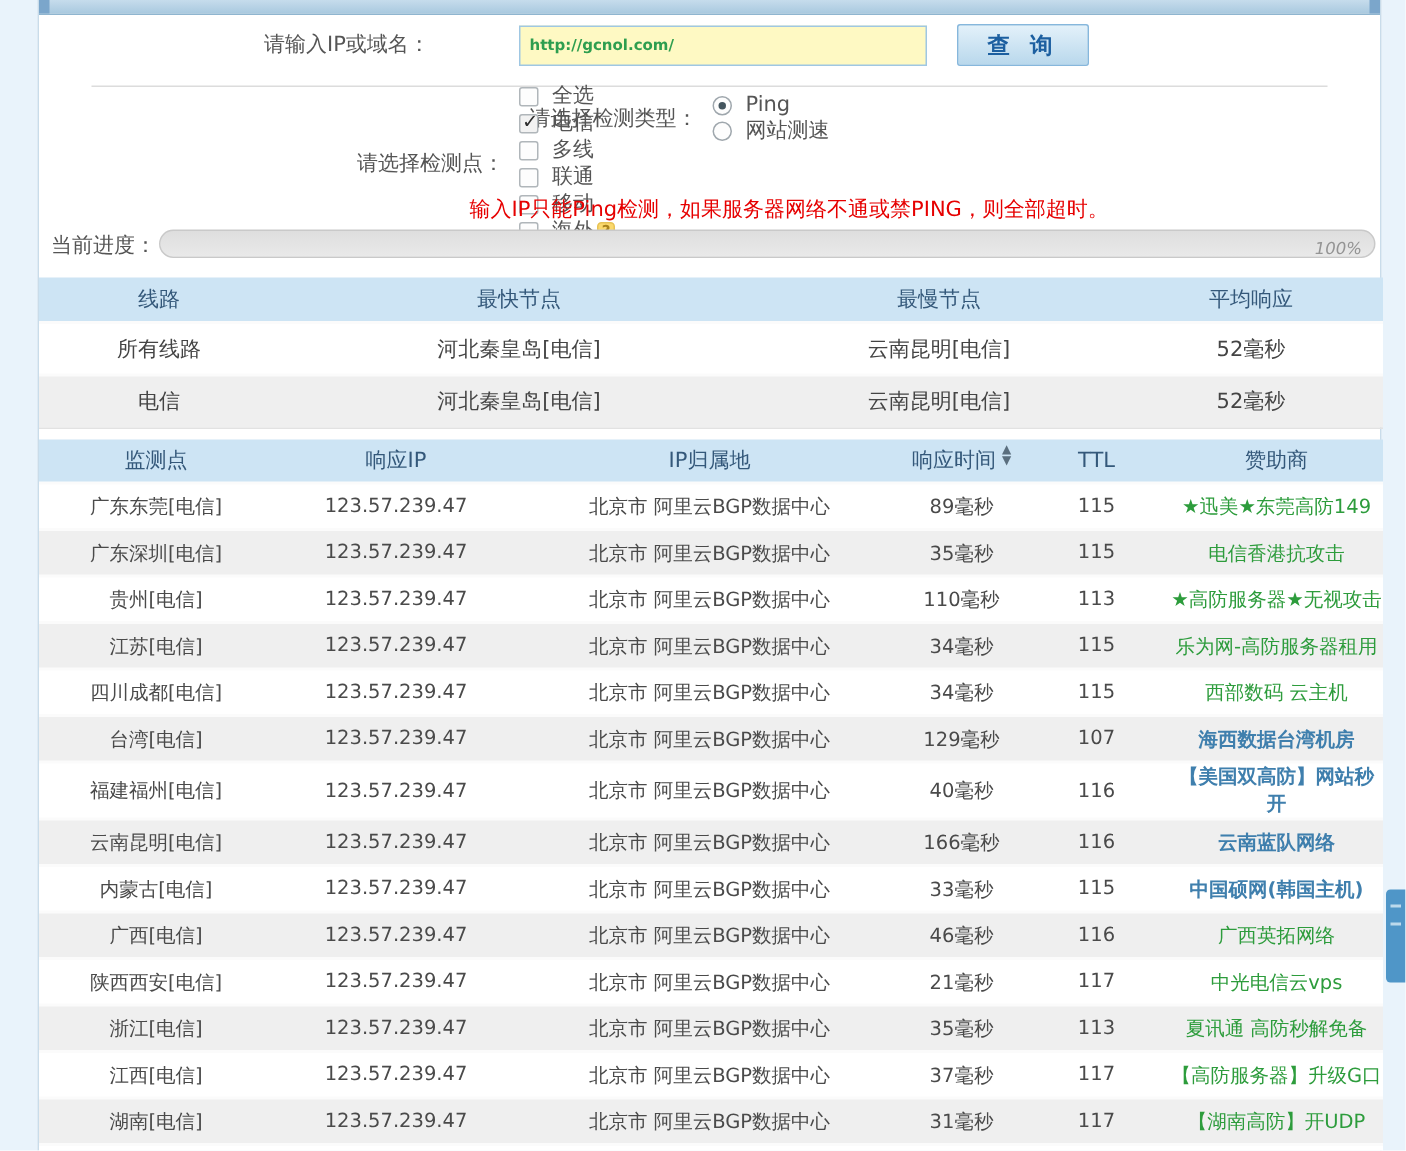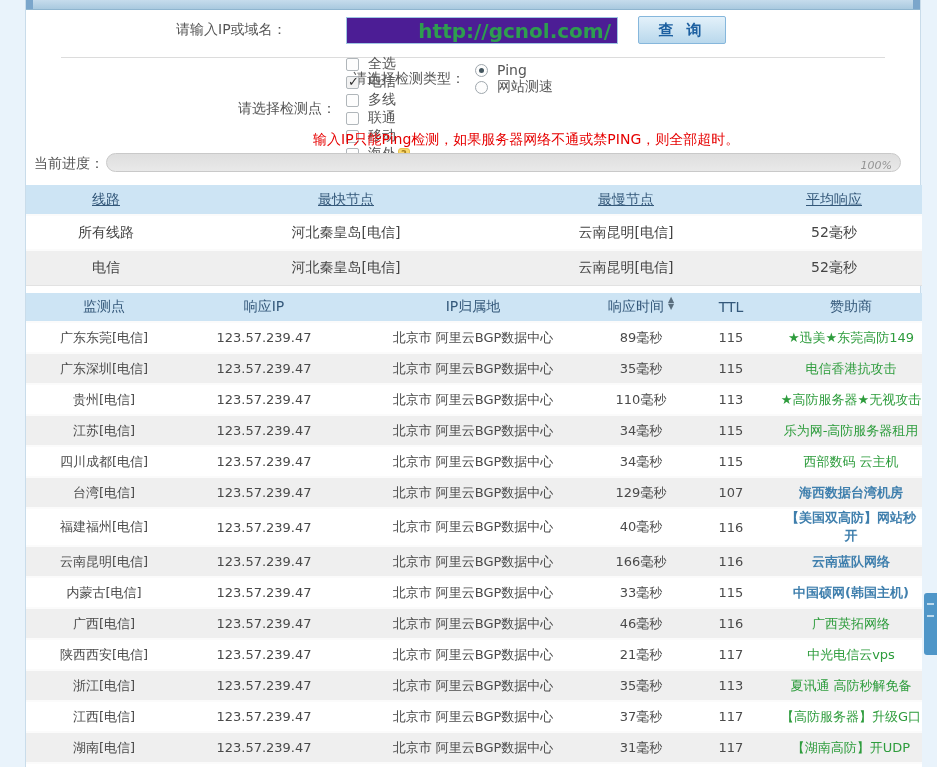--- a/index.html
+++ b/index.html
@@ -12,23 +12,23 @@
   .topbar { position:absolute; left:0; top:0; right:0; height:10px;
             background:linear-gradient(#c6dcec,#a9c9df); border-bottom:1px solid #8fb5cf; }
   .topbar::before, .topbar::after { content:""; position:absolute; top:0; bottom:0; width:7px; background:#7ba6cb; }
   .topbar::before { left:0; } .topbar::after { right:0; }
 
   
   .form-row { position:absolute; top:16px; left:0; right:0; height:30px; }
   .form-label { position:absolute; left:150px; width:165px; top:5px; text-align:left;
                 font-size:14px; color:#555; }
   .url-input { position:absolute; left:320px; top:1px; width:272px; height:27px;
-               border:1px solid #9fc7e3; background:#4c1d95; padding:0 6px;
-               font-family:"DejaVu Sans",sans-serif; font-size:20px; font-weight:bold;
-               color:var(--url-green); outline:none;text-align:right; }
+               border:1px solid #9fc7e3; background:#fef9c3; padding:0 6px;
+               font-family:"DejaVu Sans",sans-serif; font-size:10px; font-weight:bold;
+               color:var(--url-green); outline:none; }
   .query-btn { position:absolute; left:612px; top:0; width:88px; height:28px;
                background:linear-gradient(#e3f1fa,#b9d8ec); border:1px solid #86b7dc; border-radius:2px;
                font-family:"DejaVu Sans",sans-serif; font-size:15px; font-weight:bold;
                color:var(--accent-blue); letter-spacing:4px; cursor:pointer; }
 
   .divider { position:absolute; top:57px; left:35px; right:35px; border-top:1px solid #dcdcdc; }
 
   
   .sel-row { position:absolute; height:20px; display:flex; align-items:center;
              font-size:14px; color:#555; white-space:nowrap; }
@@ -45,33 +45,33 @@
   .cbx.sel { background:#f2f2f2; }
   .cbx.sel::after { content:"✓"; position:absolute; left:1px; top:-3px; font-size:13px;
                     font-weight:bold; color:#2d2d2d; }
   .badge { display:inline-block; width:12px; height:12px; margin-left:2px; border-radius:3px;
            background:#fbd96d; border:1px solid #e7c254; color:#a9821d; font-size:10px;
            line-height:12px; text-align:center; font-weight:bold; }
 
   .warning { position:absolute; top:131px; left:275px; font-size:14px; color:var(--warning-red); white-space:nowrap;margin-left:12px; }
 
   
-  .progress-row { position:absolute; top:152px; left:0; right:16px; height:22px; }
+  .progress-row { position:absolute; top:152px; left:0; right:0; height:22px; }
   .progress-label { position:absolute; left:8px; top:3px; font-size:14px; color:#555; }
   .progress-track { position:absolute; left:80px; right:3px; top:1px; height:19px; border-radius:10px;
                     background:linear-gradient(#dedede,#e9e9e9); border:1px solid #c9c9c9;
                     text-align:right; }
   .progress-pct { font-size:11px; font-style:italic; color:#949494; line-height:17px; padding-right:8px; }
 
   
   table { position:absolute; left:0; width:896px; border-collapse:collapse; table-layout:fixed; }
   .summary-table { top:185px; }
   .detail-table  { top:293px; }
   th { background:var(--header-bg); color:var(--header-text); font-weight:normal; font-size:14px; }
-  .summary-table th { height:30px;text-decoration:underline; }
+  .summary-table th { height:30px; }
   .detail-table th  { height:29px; }
   .summary-table td { height:35px; font-size:14px; color:#444; text-align:center; }
   .detail-table td  { height:31px; font-size:13px; color:#4a4a4a; text-align:center; }
   tbody tr { border-top:2px solid #fbfbfb; }
   tr.gray td { background:#efefef; }
   tr.white td { background:#ffffff; }
   .summary-table tbody tr:last-child { border-bottom:1px solid #e2e2e2; }
   .col-ip { color:var(--ip-green); }
   .sponsor-link { text-decoration:none; cursor:pointer; }
   .sponsor-green { color:var(--sponsor-green); }

